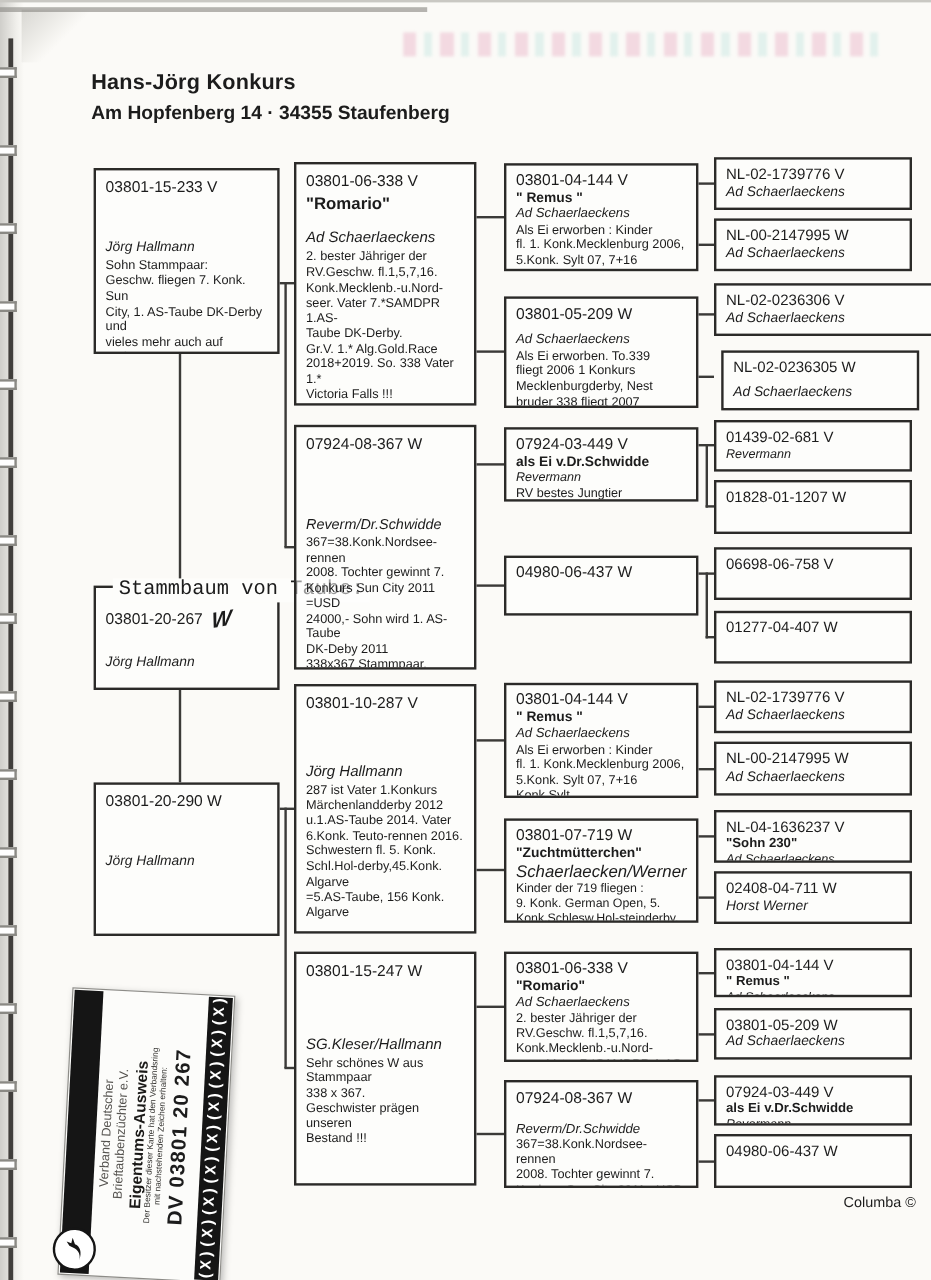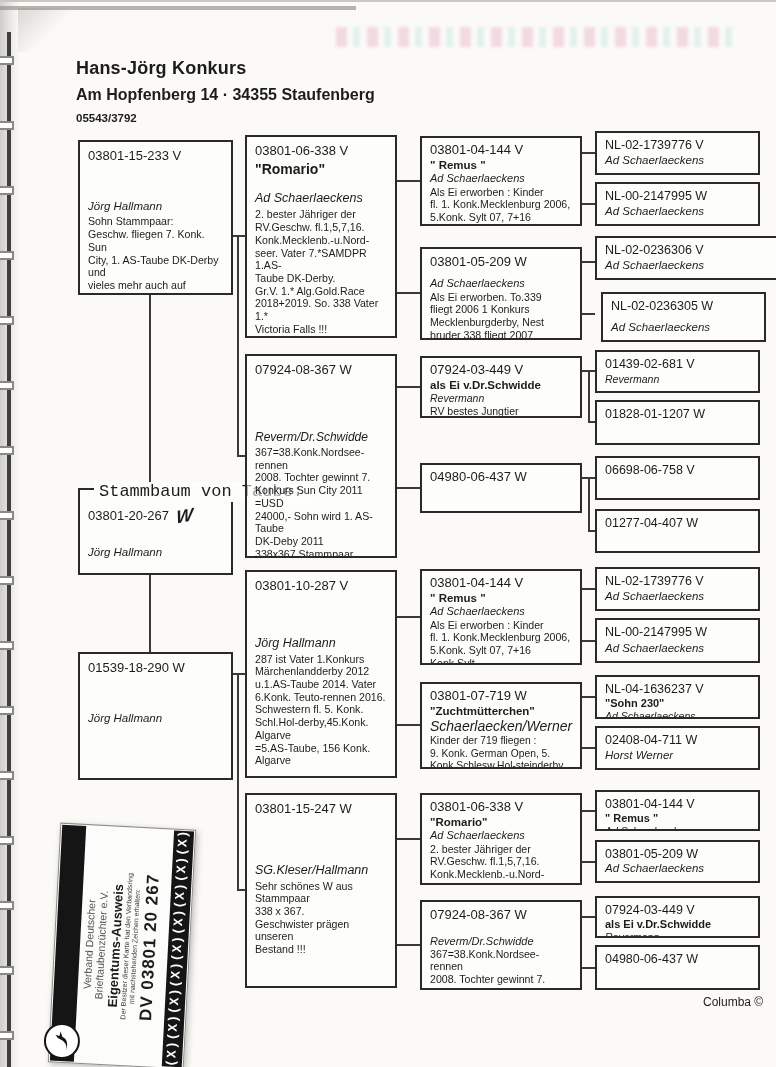--- a/index.html
+++ b/index.html
@@ -91,21 +91,20 @@
   <div class="hole" style="top:706px"></div>
   <div class="hole" style="top:771px"></div>
   <div class="hole" style="top:836px"></div>
   <div class="hole" style="top:901px"></div>
   <div class="hole" style="top:966px"></div>
   <div class="hole" style="top:1031px"></div>
 
   <div class="hdr">
     <div class="name">Hans-Jörg Konkurs</div>
     <div class="addr">Am Hopfenberg 14  ·  34355 Staufenberg</div>
-    <div class="phone">05543/3792</div>
   </div>
 
   <div class="lh" style="left:233px;top:235px;width:12px"></div>
   <div class="lv" style="left:237px;top:235px;height:221px"></div>
   <div class="lh" style="left:237px;top:455px;width:8px"></div>
   <div class="lh" style="left:233px;top:673px;width:12px"></div>
   <div class="lv" style="left:237px;top:673px;height:217px"></div>
   <div class="lh" style="left:237px;top:889px;width:8px"></div>
   <div class="lv" style="left:149px;top:295px;height:193px"></div>
   <div class="lv" style="left:149px;top:575px;height:77px"></div>
@@ -150,21 +149,21 @@
 
   <div class="box noclip" style="left:78px;top:488px;width:155px;height:87px">
     <div class="subject-label">Stammbaum von Taube:</div>
     <div class="ring" style="margin-top:10px">
       <span>03801-20-267</span><span class="hand">W</span>
     </div>
     <div class="breeder" style="margin-top:18px">Jörg Hallmann</div>
   </div>
 
   <div class="box" style="left:78px;top:652px;width:155px;height:128px">
-    <div class="ring">01539-18-290 W</div>
+    <div class="ring">03801-20-290 W</div>
     <div class="breeder mt-l">Jörg Hallmann</div>
   </div>
 
   <div class="box" style="left:245px;top:135px;width:152px;height:203px">
     <div class="ring">03801-06-338 V</div>
     <div class="name" style="font-size:14px">"Romario"</div>
     <div class="breeder" style="margin-top:14px;font-size:12.5px">Ad Schaerlaeckens</div>
     <div class="desc">2. bester Jähriger der
 RV.Geschw.  fl.1,5,7,16.
 Konk.Mecklenb.-u.Nord-

